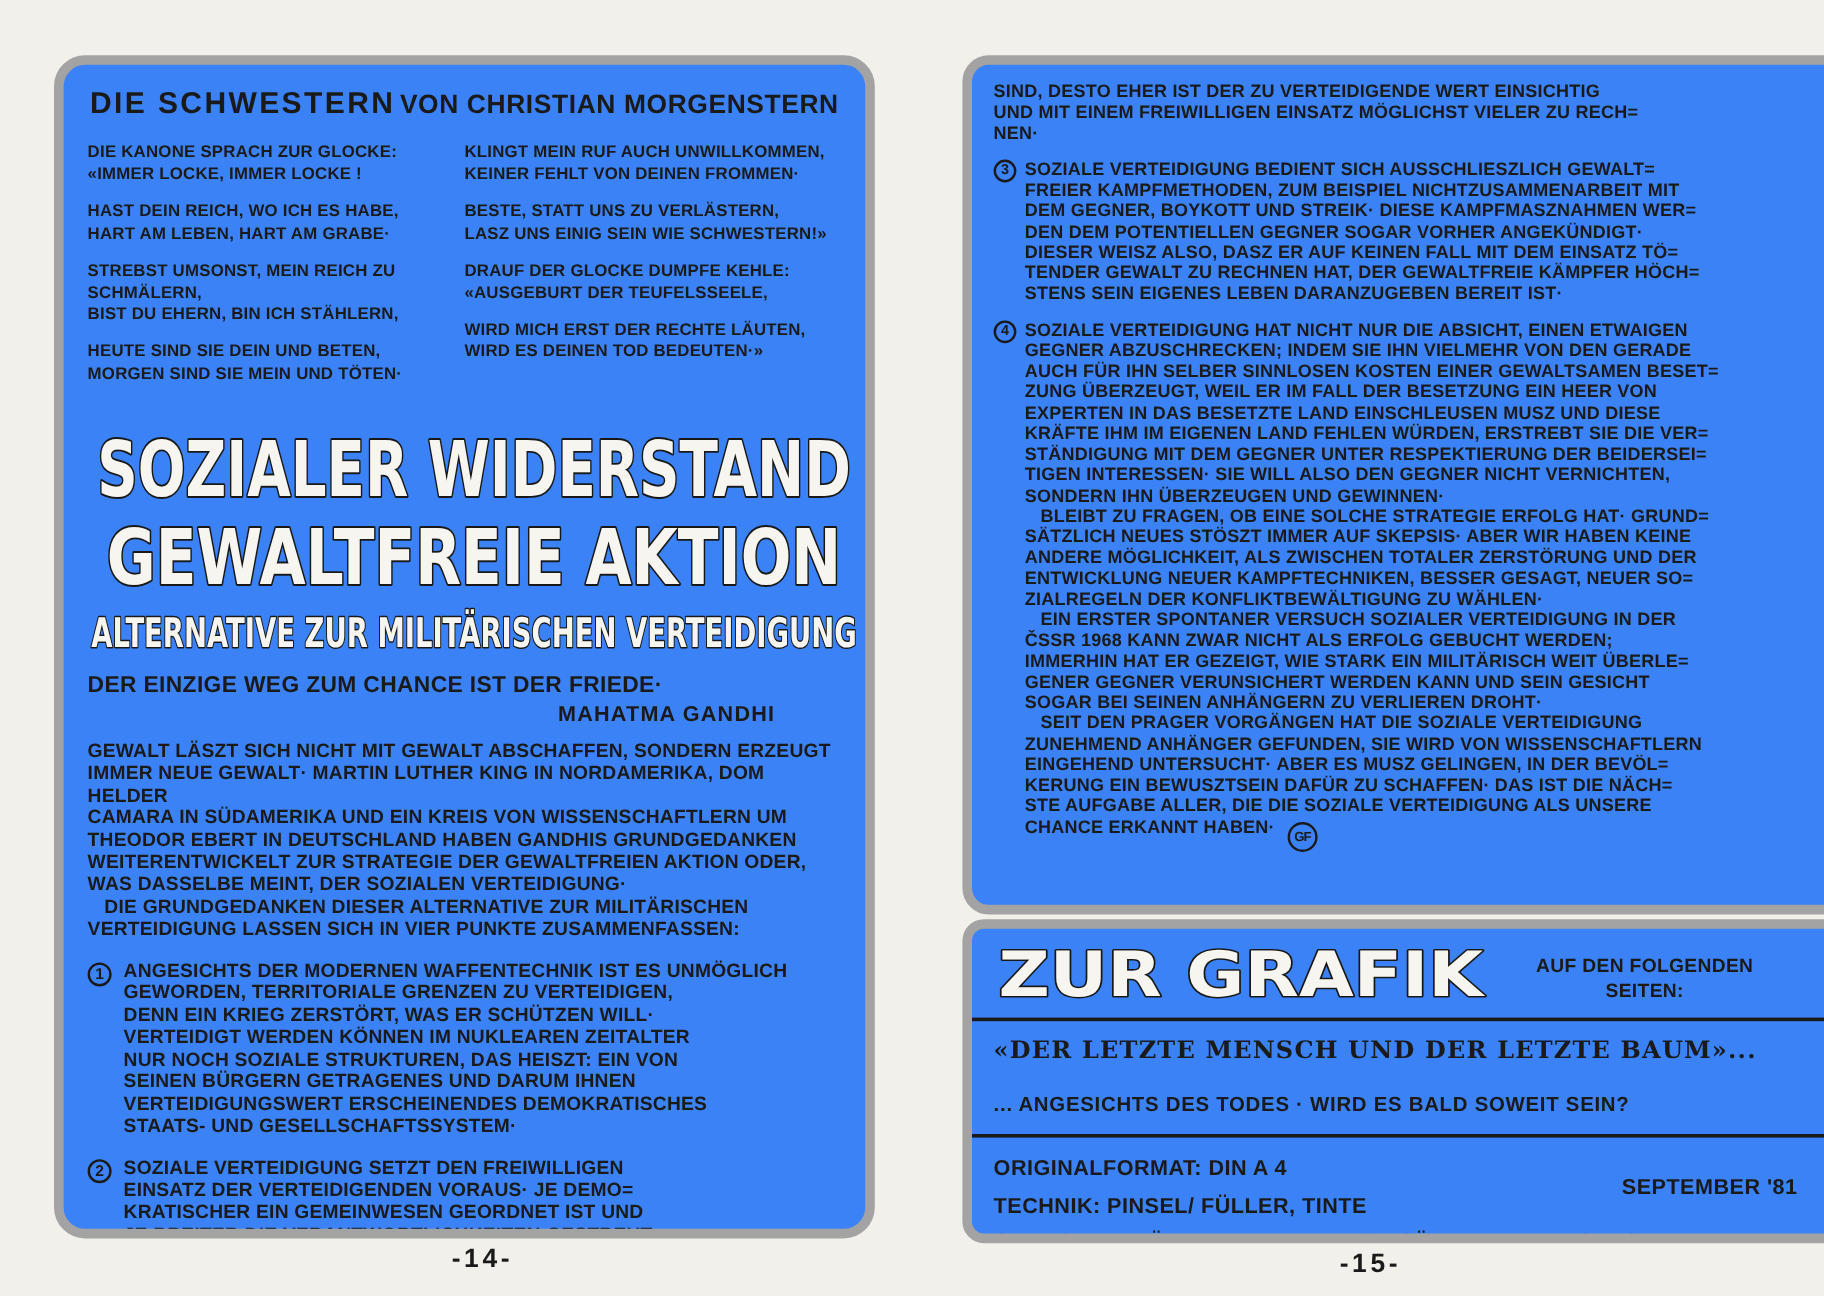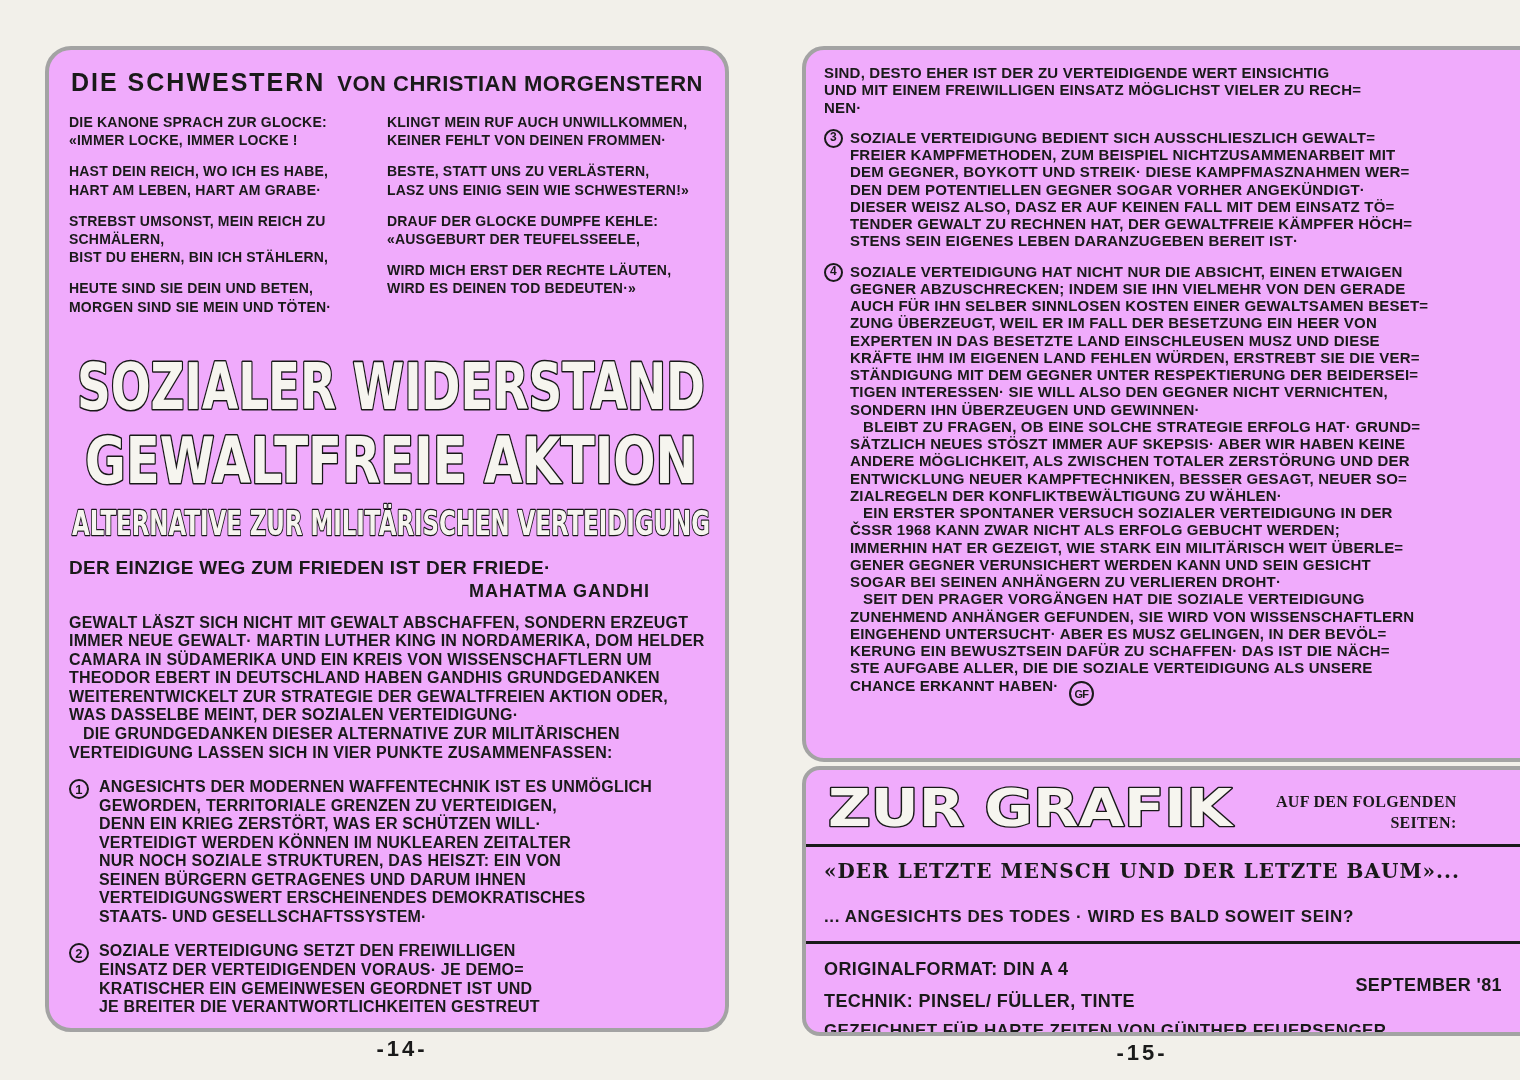--- a/index.html
+++ b/index.html
@@ -7,22 +7,22 @@
   body {
     position:relative;
     background:#f2f0ea;
     color:#1a1a1a;
     font-family:"Liberation Sans", sans-serif;
     font-weight:bold;
     overflow:hidden;
   }
   .box {
     position:absolute;
-    border:4px solid #a3a3a3;
-    background:#f0abfc;
+    border:8px solid #a3a3a3;
+    background:#3b82f6;
   }
   #left-box { left:45px; top:46px; width:684px; height:986px; border-radius:26px; padding:12px 20px; overflow:hidden; }
   #right-top-box { left:802px; top:46px; width:740px; height:716px; border-radius:22px; padding:12px 18px 8px; overflow:hidden; }
   #right-bottom-box { left:802px; top:766px; width:736px; height:270px; border-radius:18px; overflow:hidden; }
 
   .prewrap { white-space:pre-wrap; }
   .preline { white-space:pre-line; }
 
   
   .poem-header { display:flex; justify-content:space-between; align-items:baseline; margin:6px 2px 16px; }
@@ -68,21 +68,21 @@
   .monogram {
     display:inline-flex; width:25px; height:25px;
     border:2.5px solid #1a1a1a; border-radius:50%;
     align-items:center; justify-content:center;
     font-size:11px; letter-spacing:-1px;
     vertical-align:-7px; margin-left:6px;
   }
 
   
   .grafik-head { display:flex; align-items:center; gap:16px; padding:8px 14px 4px; border-bottom:3px solid #1a1a1a; }
-  .grafik-note { font-size:16px; line-height:1.3; text-align:right; letter-spacing:0.3px; padding-top:8px;font-family:Liberation Serif, serif; }
+  .grafik-note { font-size:16px; line-height:1.3; text-align:center; letter-spacing:0.3px; padding-top:8px; }
   .grafik-quote { padding:12px 18px 14px; border-bottom:3px solid #1a1a1a; }
   .work-title { font-family:"DejaVu Serif", serif; font-size:20px; letter-spacing:1px; }
   .work-question { font-size:17px; margin-top:24px; letter-spacing:0.6px; }
   .grafik-details { padding:10px 18px 6px; font-size:18px; letter-spacing:0.4px; }
   .details-row { display:flex; justify-content:space-between; align-items:center; }
   .details-left { line-height:1.75; }
   .details-date { padding-right:14px; }
   .credit { margin-top:4px; font-size:17px; }
 
   .page-num { position:absolute; font-size:22px; letter-spacing:3px; text-align:center; width:140px; }
@@ -126,21 +126,21 @@
       <text x="322" y="58" text-anchor="middle" textLength="628" lengthAdjust="spacingAndGlyphs">SOZIALER WIDERSTAND</text>
     </svg>
     <svg class="hl-big" width="644" height="76">
       <text x="322" y="58" text-anchor="middle" textLength="612" lengthAdjust="spacingAndGlyphs">GEWALTFREIE AKTION</text>
     </svg>
     <svg class="hl-small" width="644" height="46">
       <text x="322" y="34" text-anchor="middle" textLength="638" lengthAdjust="spacingAndGlyphs">ALTERNATIVE ZUR MILITÄRISCHEN VERTEIDIGUNG</text>
     </svg>
   </div>
 
-  <div class="gandhi-quote">DER EINZIGE WEG ZUM FRIEDEN IST DER FRIEDE·</div>
+  <div class="gandhi-quote">DER EINZIGE WEG ZUM CHANCE IST DER FRIEDE·</div>
   <div class="gandhi-attr">MAHATMA GANDHI</div>
 
   <div class="intro prewrap">GEWALT LÄSZT SICH NICHT MIT GEWALT ABSCHAFFEN, SONDERN ERZEUGT
 IMMER NEUE GEWALT· MARTIN LUTHER KING IN NORDAMERIKA, DOM HELDER
 CAMARA IN SÜDAMERIKA UND EIN KREIS VON WISSENSCHAFTLERN UM
 THEODOR EBERT IN DEUTSCHLAND HABEN GANDHIS GRUNDGEDANKEN
 WEITERENTWICKELT ZUR STRATEGIE DER GEWALTFREIEN AKTION ODER,
 WAS DASSELBE MEINT, DER SOZIALEN VERTEIDIGUNG·
    DIE GRUNDGEDANKEN DIESER ALTERNATIVE ZUR MILITÄRISCHEN
 VERTEIDIGUNG LASSEN SICH IN VIER PUNKTE ZUSAMMENFASSEN:</div>

